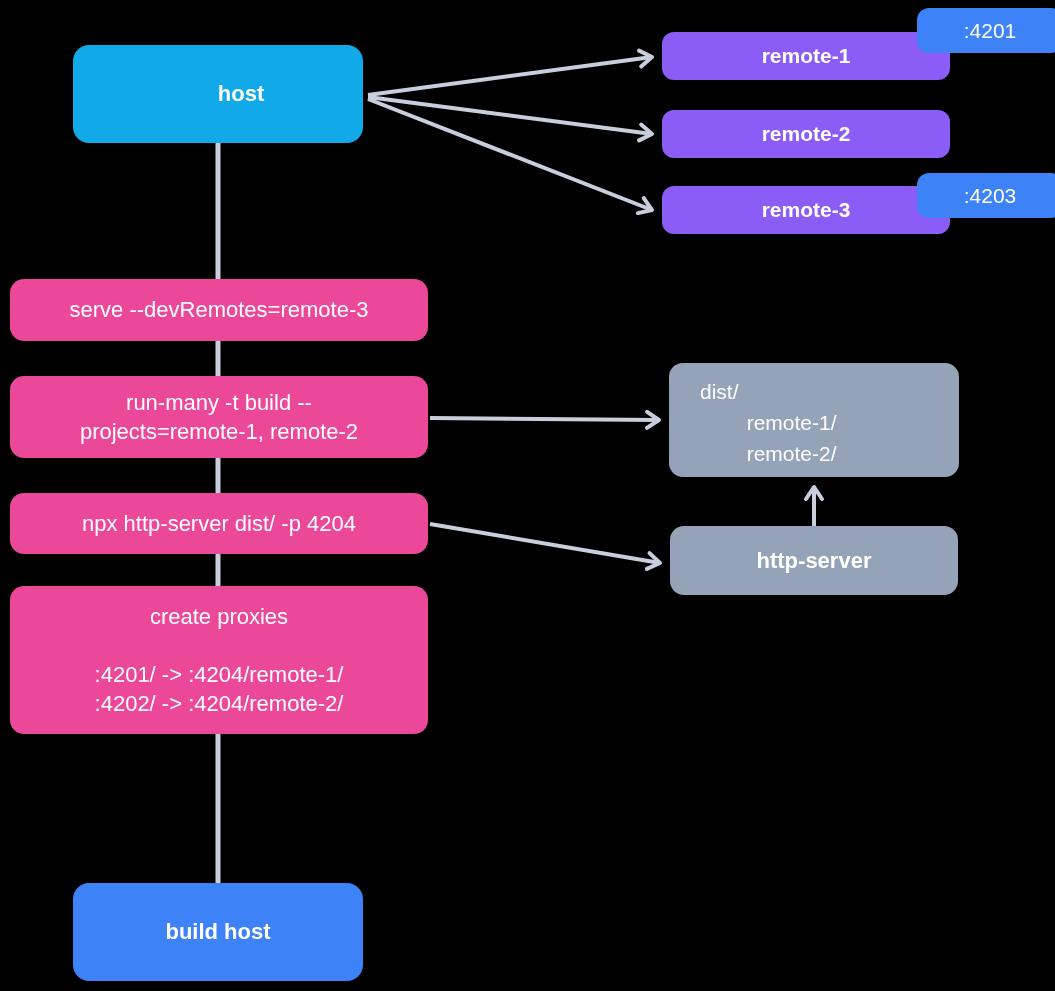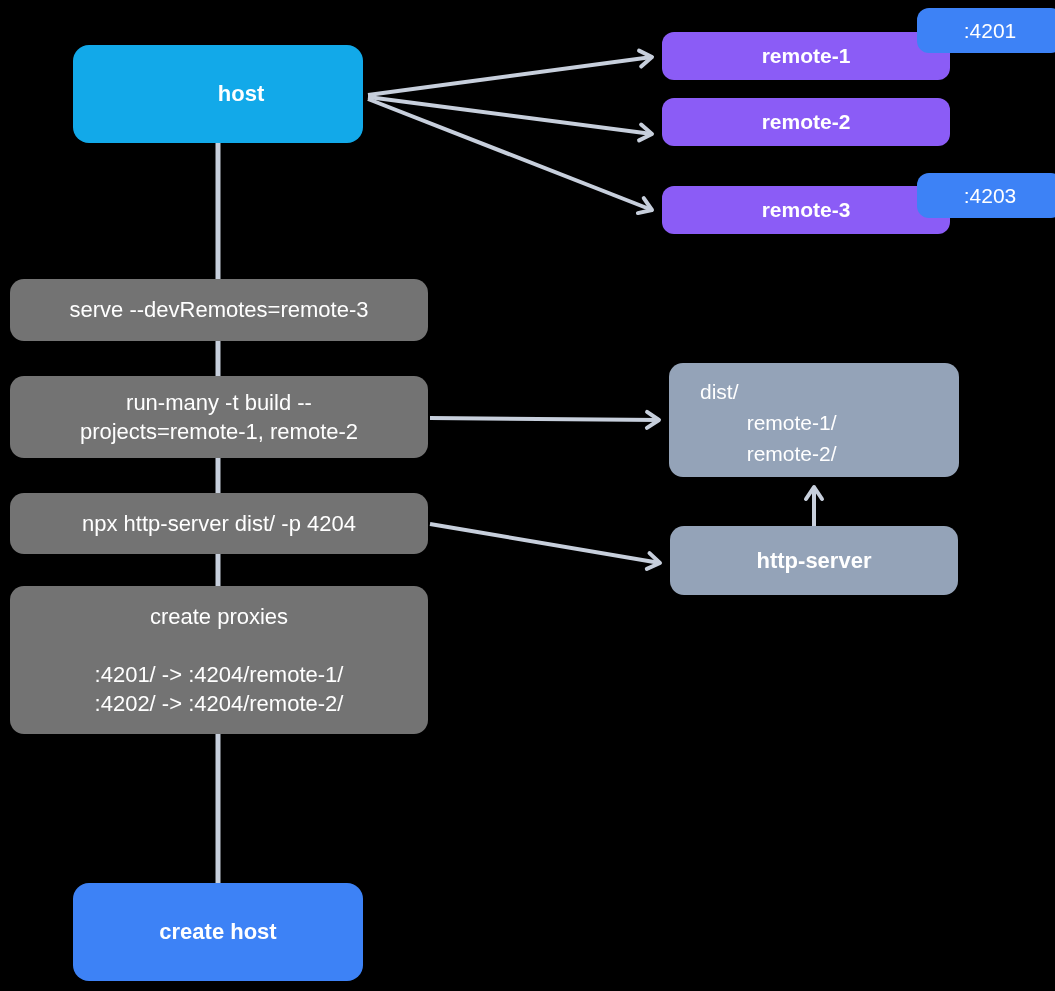--- a/index.html
+++ b/index.html
@@ -40,36 +40,36 @@
     padding-left: 46px;
   }
   .node-remote {
     left: 662px; width: 288px; height: 48px;
     background: #8b5cf6;
     border-radius: 12px;
     font-weight: 700;
     font-size: 21px;
   }
   .remote-1 { top: 32px; }
-  .remote-2 { top: 98px; }
+  .remote-2 { top: 110px; }
   .remote-3 { top: 186px; }
   .node-badge {
     left: 917px; width: 146px; height: 45px;
     background: #3d82f6;
     border-radius: 12px;
     font-weight: 500;
     font-size: 21px;
     z-index: 2;
   }
   .badge-1 { top: 8px; }
   .badge-2 { top: 96px; }
   .badge-3 { top: 173px; }
   .node-step {
     left: 10px; width: 418px;
-    background: #737373;
+    background: #ec4899;
     border-radius: 14px;
     font-weight: 400;
     font-size: 22px;
     line-height: 1.32;
     white-space: pre-line;
   }
   .step-1 { top: 279px; height: 62px; }
   .step-2 { top: 376px; height: 82px; }
   .step-3 { top: 493px; height: 61px; }
   .step-4 { top: 586px; height: 148px; }
@@ -144,15 +144,15 @@
 
 :4201/ -&gt; :4204/remote-1/
 :4202/ -&gt; :4204/remote-2/</div>
 
   <div class="node node-dist">dist/
         remote-1/
         remote-2/</div>
 
   <div class="node node-http-server">http-server</div>
 
-  <div class="node node-served-host">create host</div>
+  <div class="node node-served-host">build host</div>
 
 </div>
 
 </body></html>

